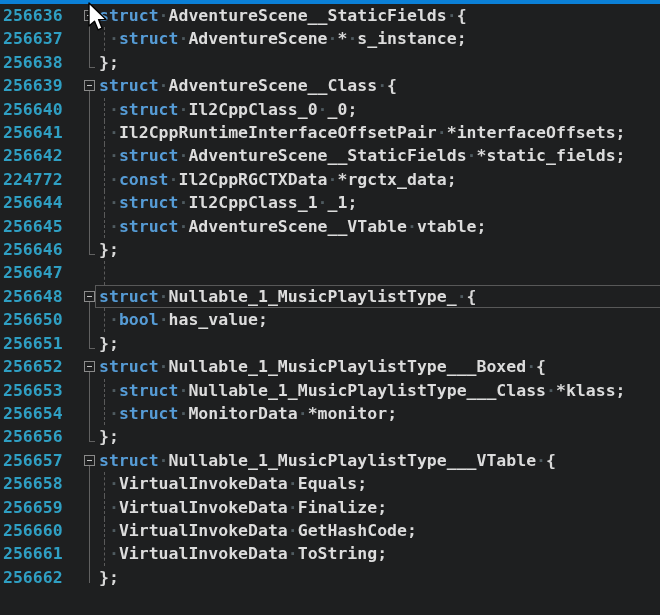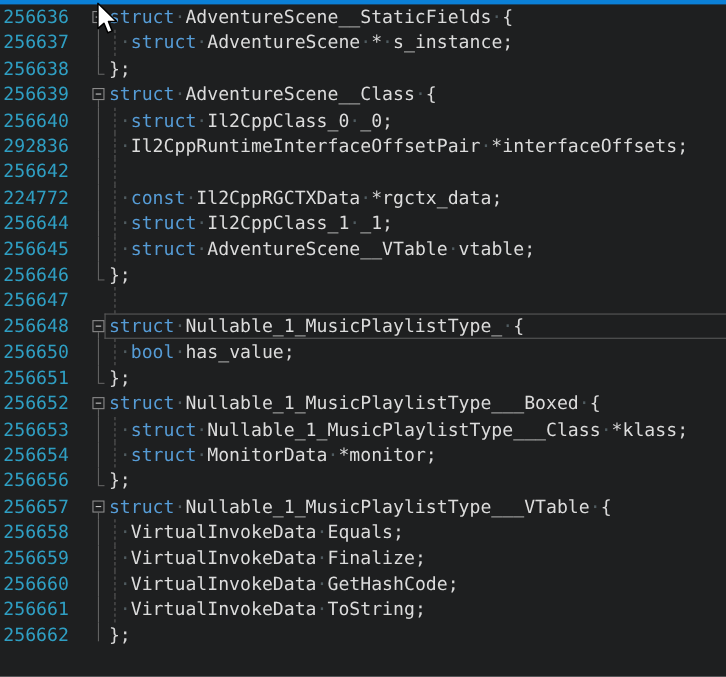--- a/index.html
+++ b/index.html
@@ -4,20 +4,21 @@
 <style>
   html,body{margin:0;padding:0;}
   #screen{
     position:relative;
     width:660px;height:615px;
     overflow:hidden;
     background:var(--bg,#1e1f20);
     font-family:"DejaVu Sans Mono","Liberation Mono",monospace;
     font-size:16.5px;
     cursor:default;
+    font-weight:bold;
   }
   #topbar{position:absolute;left:0;top:0;width:660px;height:4px;background:var(--tb,#0b80d7);}
   #lines{position:absolute;left:0;top:4px;width:660px;}
   .line{position:relative;height:23.42px;line-height:23.42px;}
   .num{position:absolute;left:3px;top:0;color:var(--ln,#2f9fc3);}
   .codetxt{position:absolute;left:99px;top:0;white-space:pre;z-index:2;}
   .tk-k{color:var(--kw,#569cd6);}
   .tk-i{color:var(--id,#dcdcdc);}
   .tk-p{color:var(--pn,#d8d8d8);}
   .tk-w{color:var(--ws,#4f5b60);}
@@ -66,27 +67,28 @@
       </div>
       <div class="line">
         <div class="iguide"></div>
         <div class="fvl fvl-full"></div>
         <span class="num">256640</span>
         <span class="codetxt"><span class="tk-w">&nbsp;·</span><span class="tk-k">struct</span><span class="tk-w">·</span><span class="tk-i">Il2CppClass_0</span><span class="tk-w">·</span><span class="tk-i">_0</span><span class="tk-p">;</span></span>
       </div>
       <div class="line">
         <div class="iguide"></div>
         <div class="fvl fvl-full"></div>
-        <span class="num">292836</span>
+        <span class="num">256641</span>
         <span class="codetxt"><span class="tk-w">&nbsp;·</span><span class="tk-i">Il2CppRuntimeInterfaceOffsetPair</span><span class="tk-w">·</span><span class="tk-p">*</span><span class="tk-i">interfaceOffsets</span><span class="tk-p">;</span></span>
       </div>
       <div class="line">
         <div class="iguide"></div>
         <div class="fvl fvl-full"></div>
         <span class="num">256642</span>
+        <span class="codetxt"><span class="tk-w">&nbsp;·</span><span class="tk-k">struct</span><span class="tk-w">·</span><span class="tk-i">AdventureScene__StaticFields</span><span class="tk-w">·</span><span class="tk-p">*</span><span class="tk-i">static_fields</span><span class="tk-p">;</span></span>
       </div>
       <div class="line">
         <div class="iguide"></div>
         <div class="fvl fvl-full"></div>
         <span class="num">224772</span>
         <span class="codetxt"><span class="tk-w">&nbsp;·</span><span class="tk-k">const</span><span class="tk-w">·</span><span class="tk-i">Il2CppRGCTXData</span><span class="tk-w">·</span><span class="tk-p">*</span><span class="tk-i">rgctx_data</span><span class="tk-p">;</span></span>
       </div>
       <div class="line">
         <div class="iguide"></div>
         <div class="fvl fvl-full"></div>

